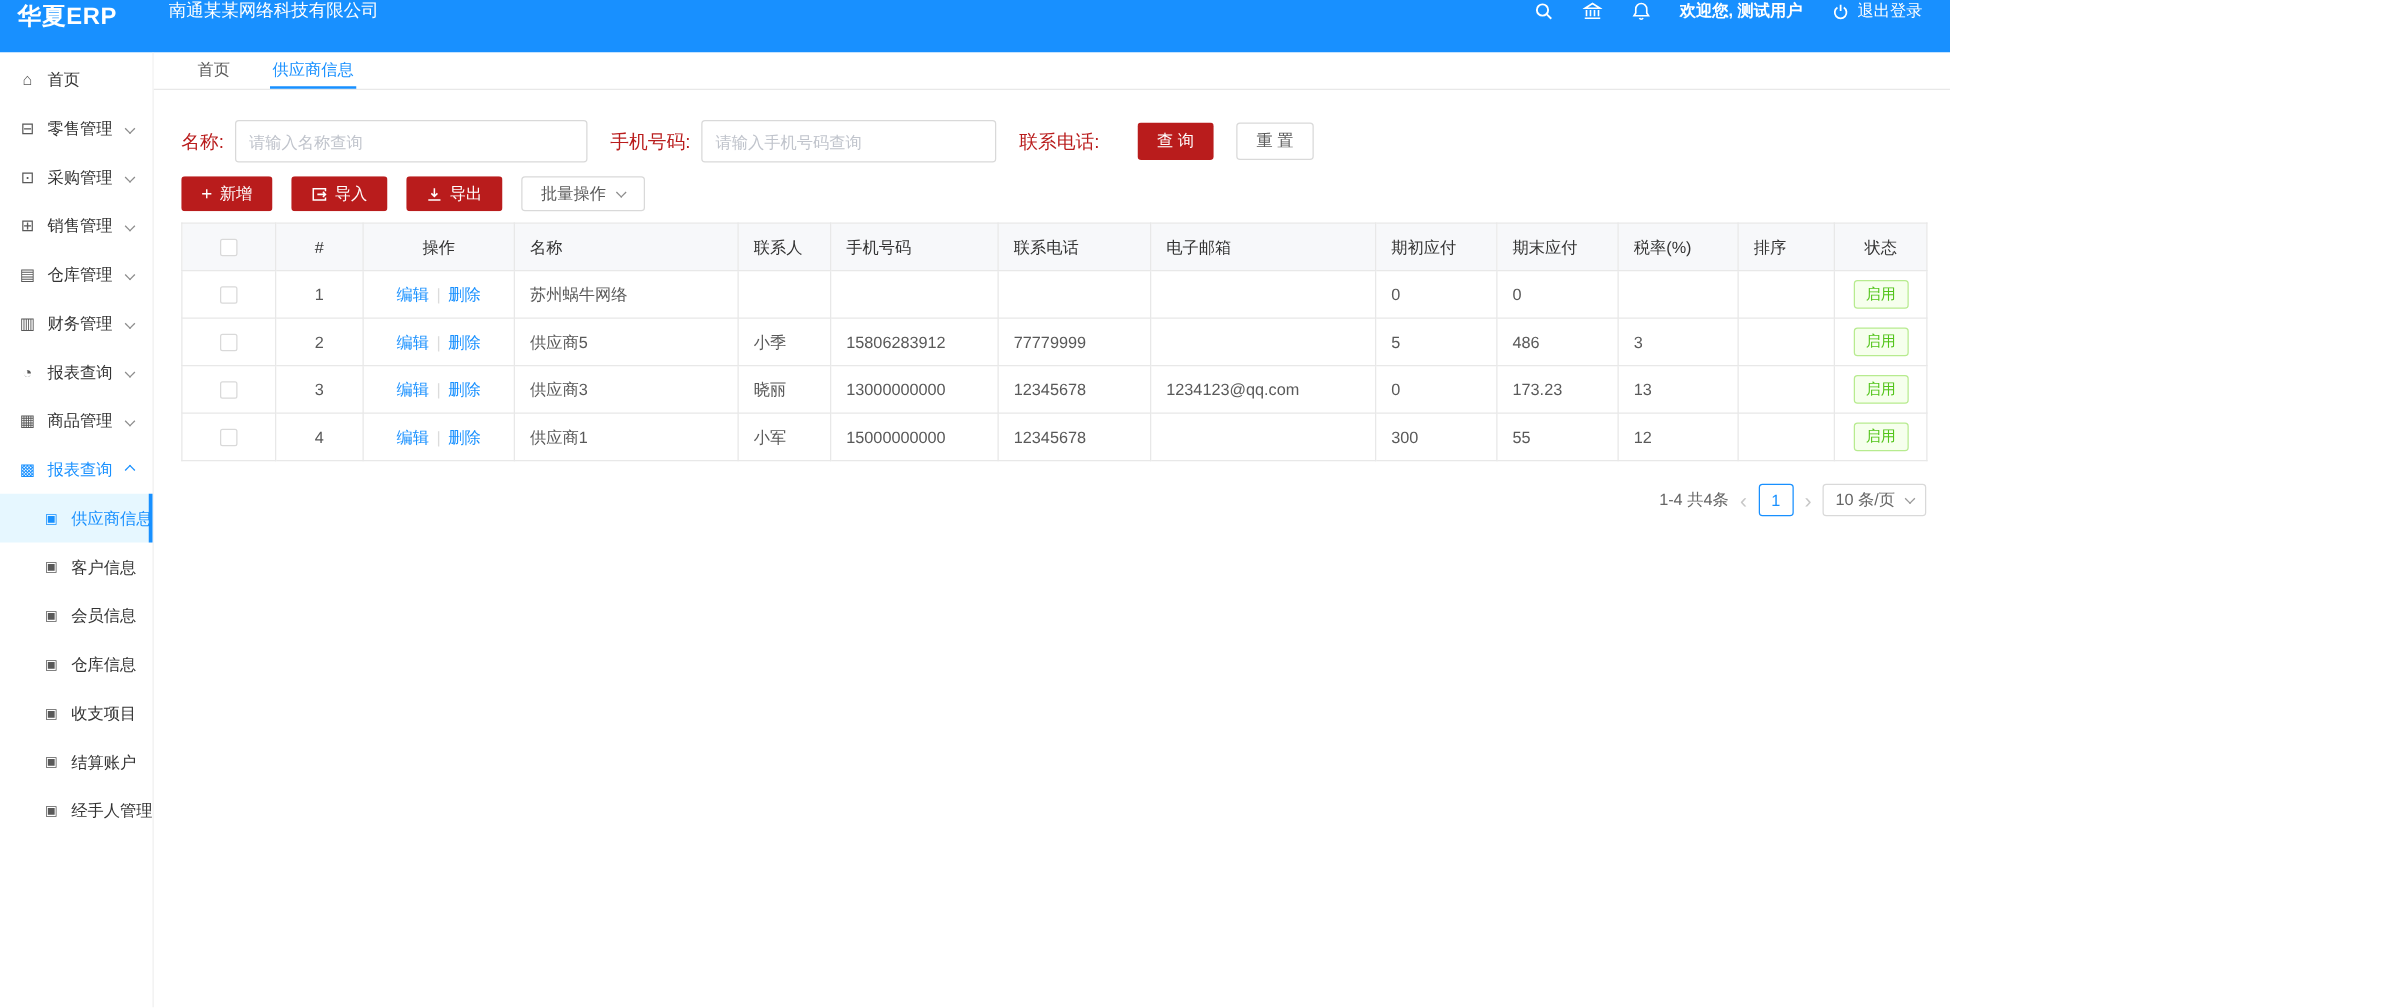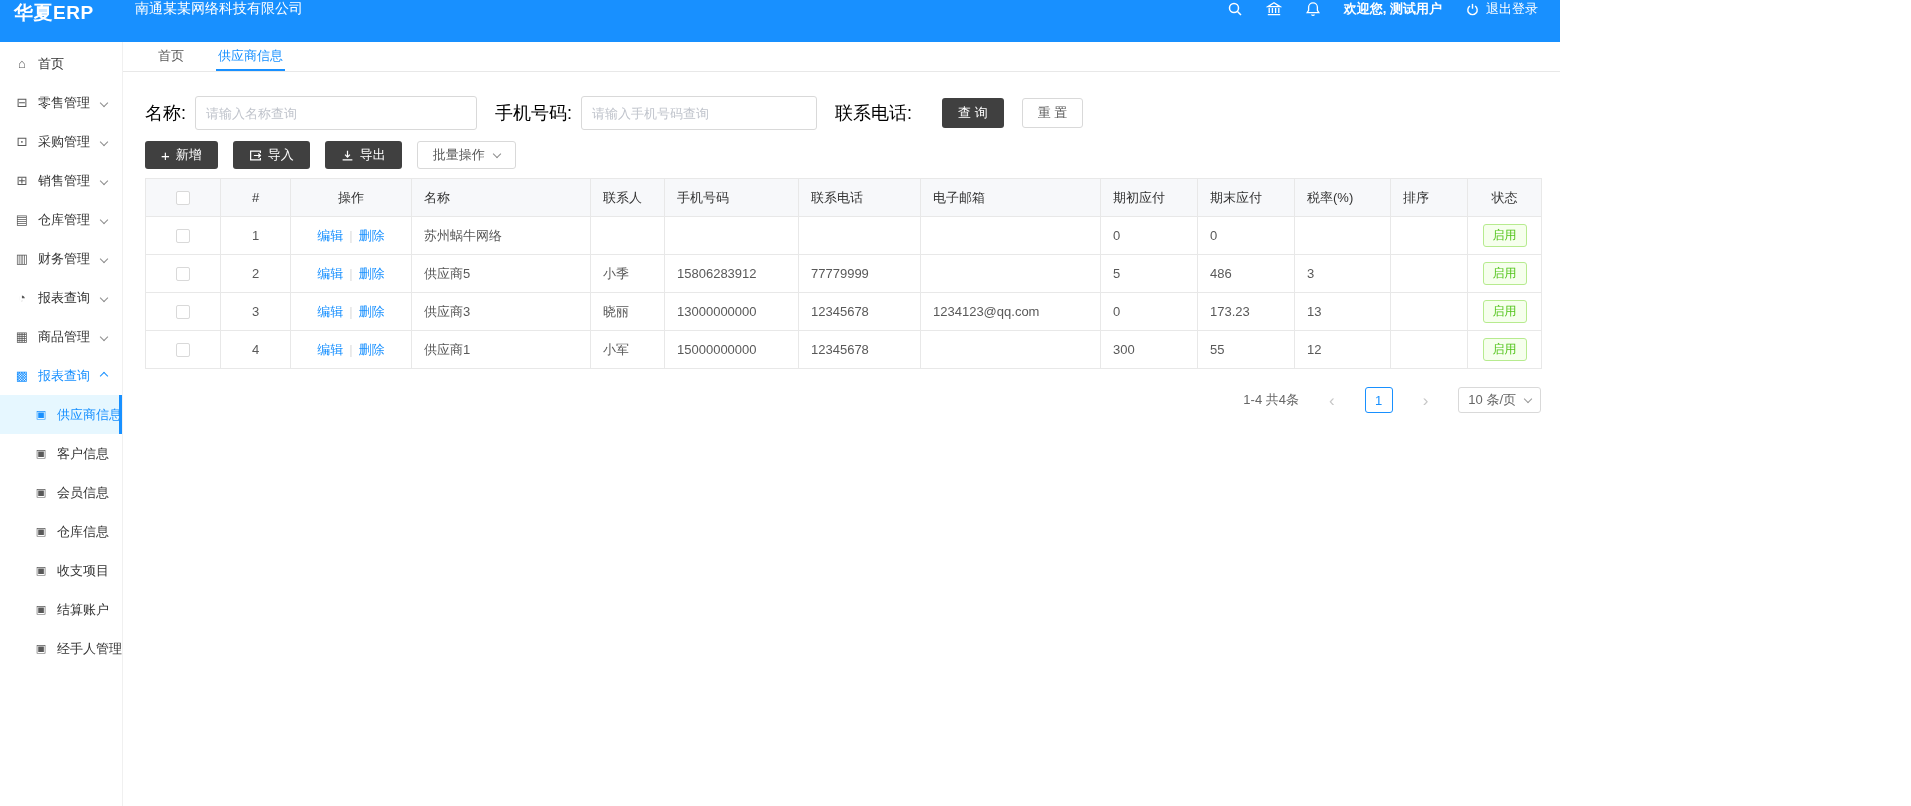--- a/index.html
+++ b/index.html
@@ -37,28 +37,28 @@
   
   .main { flex:1; min-width:0; }
   .tabbar { height:30px; border-bottom:1px solid #e8e8e8; display:flex; align-items:stretch; padding-left:33px; gap:30px; background:#fff; }
   .tab { font-size:13px; color:#595959; display:flex; align-items:center; cursor:pointer; border-bottom:2px solid transparent; padding:0 2px; }
   .tab.active { color:#1890ff; border-bottom-color:#1890ff; }
 
   .content { padding:24px 22px; }
 
   
   .filter-row { display:flex; align-items:center; margin-bottom:11px; }
-  .f-label { font-size:18px; color:#000000; margin-right:9px; white-space:nowrap; }
+  .f-label { font-size:15px; color:#b91c1c; margin-right:9px; white-space:nowrap; }
   .f-input { height:30px; border:1px solid #d9d9d9; border-radius:3px; padding:16px 10px; font-size:13px; color:#be185d; outline:none; background:#fff; }
   .f-input::placeholder { color:#c0c4cc; }
   .w282 { width:282px; } .w260 { width:236px; }
   .fgap { width:18px; flex:0 0 18px; } .fgap-lg { width:21px; flex:0 0 21px; }
 
   .btn { height:30px; border-radius:3px; font-size:13px; padding:0 15px; display:inline-flex; align-items:center; gap:6px; cursor:pointer; border:1px solid transparent; background:#fff; white-space:nowrap; }
-  .btn.primary { background:#404040; color:#fff; }
+  .btn.primary { background:#b91c1c; color:#fff; }
   .btn.default { border-color:#d9d9d9; color:#595959; }
   .btn svg { display:block; }
   .plus { font-size:15px; line-height:1; }
 
   
   .toolbar { display:flex; align-items:center; gap:15px; margin-bottom:9px; }
   .toolbar .btn { height:28px; }
   .toolbar .arrow { border-color:#8c8c8c; margin-left:3px; margin-top:-3px; }
 
   
@@ -66,21 +66,21 @@
   th, td { border:1px solid #e8e8e8; height:38px; padding:0 12px; text-align:left; overflow:hidden; white-space:nowrap; }
   thead th { background:#f7f8fa; font-weight:500; color:#333; }
   td { color:#595959; }
   .c { text-align:center; }
   .cb { width:14px; height:14px; border:1px solid #d9d9d9; border-radius:2px; background:#fff; display:inline-block; vertical-align:middle; cursor:pointer; }
   a.op { color:#1890ff; cursor:pointer; text-decoration:none; }
   .sep { color:#dcdcdc; margin:0 6px; }
   .badge { display:inline-block; padding:2px 9px; font-size:12px; color:#52c41a; border:1px solid #b7eb8f; background:#f6ffed; border-radius:3px; }
 
   
-  .pager { display:flex; justify-content:flex-end; align-items:center; gap:28px; margin-top:18px; font-size:13px; color:#666; width:1396px; }
+  .pager { display:flex; justify-content:flex-end; align-items:center; gap:7px; margin-top:18px; font-size:13px; color:#666; width:1396px; }
   .pg-arrow { color:#c7c7c7; font-size:17px; cursor:pointer; padding:0 2px; line-height:1; }
   .pg-num { min-width:28px; height:26px; border:1px solid #1890ff; color:#1890ff; border-radius:3px; display:inline-flex; align-items:center; justify-content:center; cursor:pointer; background:#fff; }
   .pg-size { height:26px; border:1px solid #d9d9d9; border-radius:3px; display:inline-flex; align-items:center; gap:9px; padding:0 9px; background:#fff; color:#666; cursor:pointer; }
   .pg-size .arrow { border-color:#999; margin-top:-3px; }
 </style>
 </head>
 <body>
 
 <div class="app">
 

